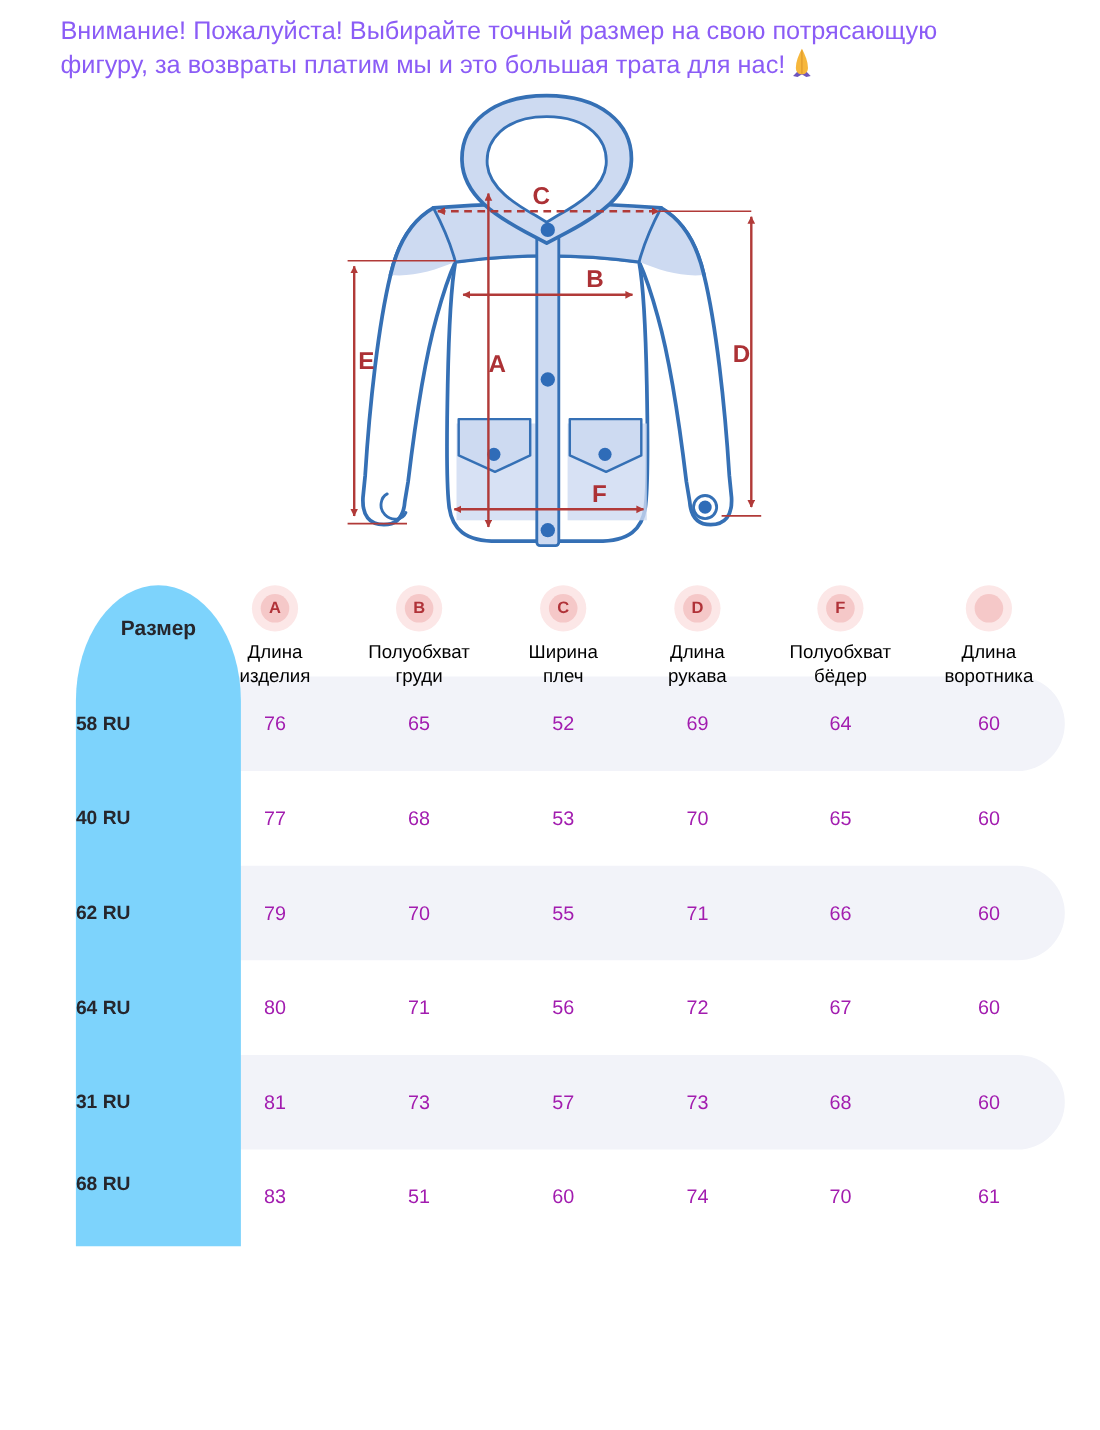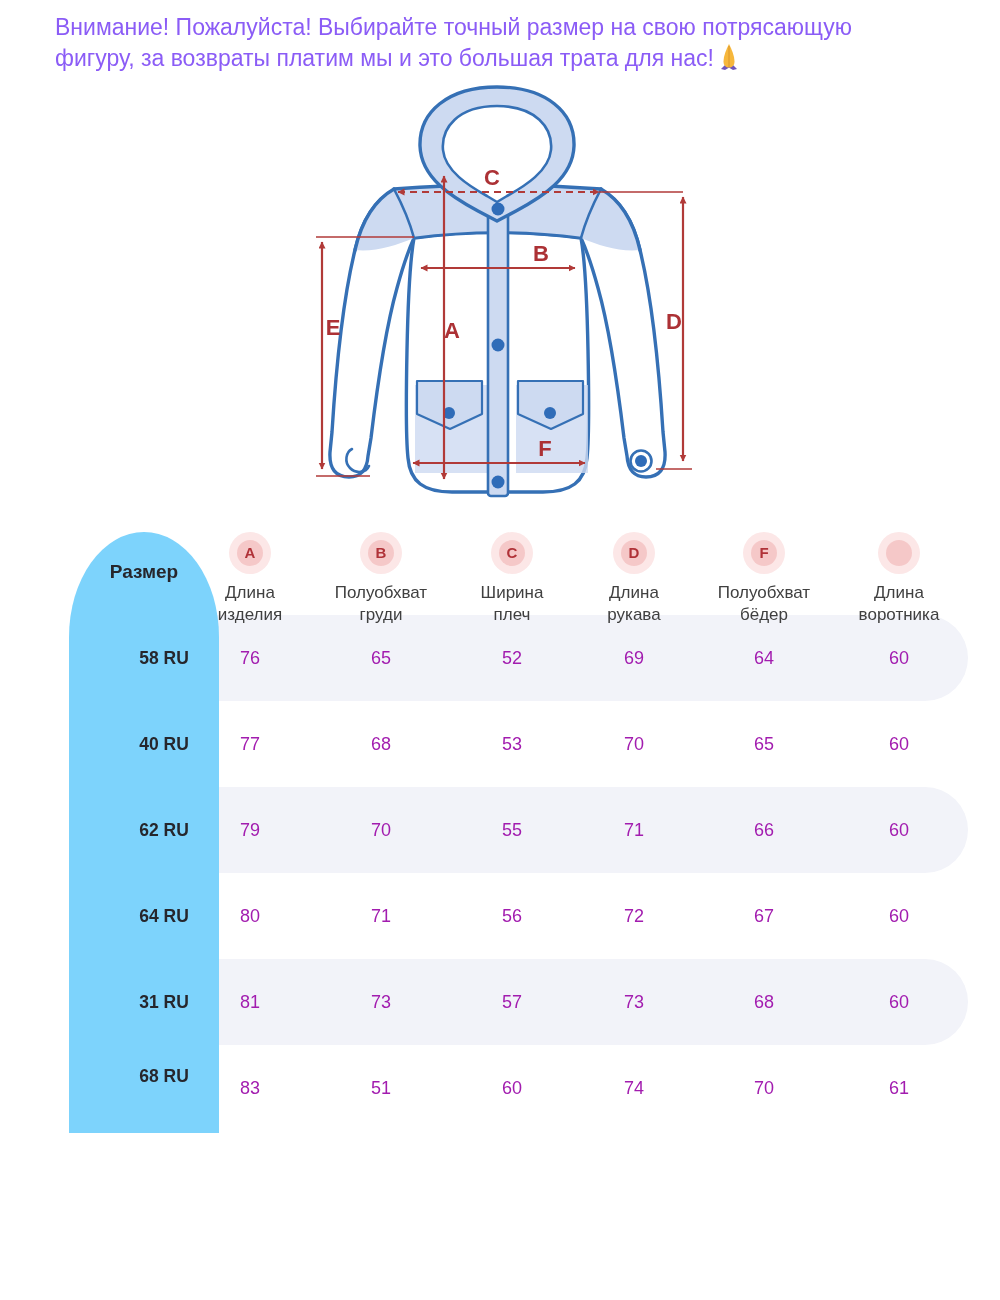--- a/index.html
+++ b/index.html
@@ -12,27 +12,27 @@
   
   .diagram{position:absolute;left:0;top:78px;width:1000px;height:450px;}
   .diagram text{font-family:"Liberation Sans", sans-serif;font-weight:bold;font-size:22px;fill:#ac3135;text-anchor:middle;}
   
   .stripe{position:absolute;left:183px;width:785px;height:86px;background:#f2f3f9;
           border-radius:0 43px 43px 0;z-index:0;}
   .size-col{position:absolute;left:33px;top:532px;width:150px;height:601px;background:#7dd3fc;
             border-radius:75px 75px 0 0 / 105px 105px 0 0;z-index:2;margin-left:36px;}
   .size-col .head{position:absolute;top:40px;width:100%;text-align:center;transform:translateY(-50%);
                   font-size:19px;font-weight:bold;color:#26262c;}
-  .srow{position:absolute;width:100%;text-align:center;transform:translateY(-50%);
-        font-size:17.5px;font-weight:bold;color:#26262c;padding-left:20px;}
+  .srow{position:absolute;width:100%;transform:translateY(-50%);
+        font-size:17.5px;font-weight:bold;color:#26262c;}
   .col{position:absolute;top:528px;width:150px;text-align:center;z-index:1;}
   .circle{width:26px;height:26px;border-radius:50%;background:#f5c8c8;box-shadow:0 0 0 8px #fce7e7;
           margin:12px auto 0 auto;line-height:26px;text-align:center;
           font-size:15px;font-weight:bold;color:#b03238;}
-  .col-label{margin-top:16px;font-size:17px;line-height:22px;color:#404040;}
+  .col-label{margin-top:16px;font-size:17px;line-height:22px;color:#000000;}
   .cellv{position:absolute;width:100%;height:86px;line-height:86px;text-align:center;
          font-size:18px;color:#a21caf;}
   .r0{top:87px}.r1{top:173px}.r2{top:259px}.r3{top:345px}.r4{top:431px}.r5{top:517px}
 </style>
 </head>
 <body>
 
 <div class="page">
 
   <div class="warning">

